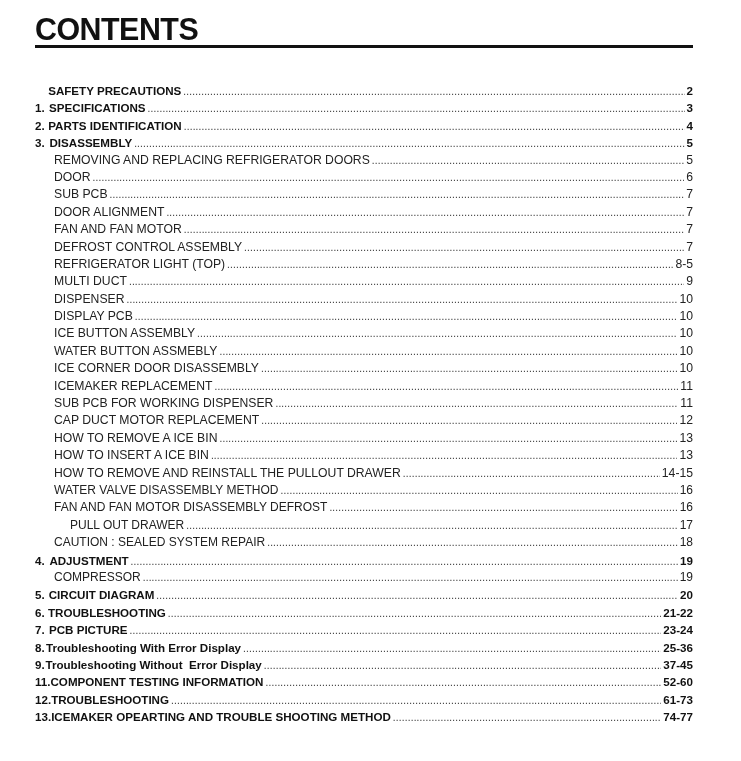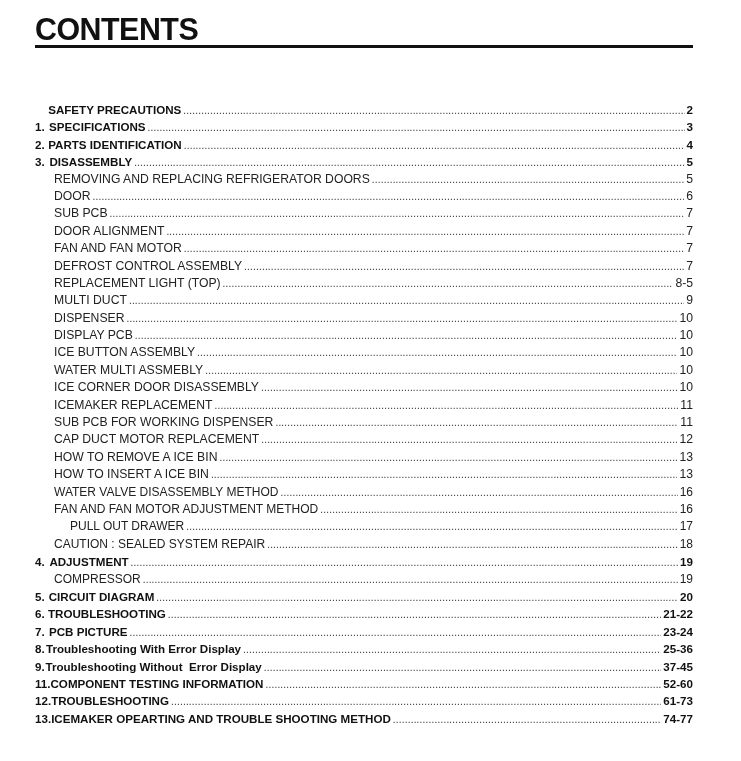--- a/index.html
+++ b/index.html
@@ -1,19 +1,19 @@
 <!DOCTYPE html>
 <html><head>
 <meta charset="utf-8">
 <style>
   html, body { margin:0; padding:0; background:#ffffff; }
   body { width:741px; height:761px; position:relative; overflow:hidden; font-family:"Liberation Sans", sans-serif; color:#111; }
   .title { position:absolute; left:35px; top:12px; font-size:31px; font-weight:bold; letter-spacing:-0.5px; transform:scaleX(0.98); transform-origin:left; }
   .rule { position:absolute; left:35px; top:45px; width:658px; height:3px; background:#111; }
-  .toc { position:absolute; left:35px; top:101px; width:658px; }
+  .toc { position:absolute; left:35px; top:82px; width:658px; }
   .row { display:flex; align-items:baseline; height:17.4px; font-size:12.2px; line-height:17.4px; white-space:nowrap; }
   .row.main { font-weight:bold; font-size:11.6px; }
   .row.sub { padding-left:19px; font-size:12.2px; color:#222; }
   .row.small { font-size:12px; }
   .num { display:inline-block; width:19px; }
   .lbl { flex:0 0 auto; }
   .dots { flex:1 1 auto; overflow:hidden; margin:0 2px; color:#333; font-weight:normal; font-size:10px; letter-spacing:0.2px; }
   .dots::before { content:"..................................................................................................................................................................................................................................................."; }
   .pg { flex:0 0 auto; text-align:right; }
 </style>
@@ -72,21 +72,21 @@
       <span class="lbl" style="white-space: pre;">FAN AND FAN MOTOR</span>
       <span class="dots"></span>
       <span class="pg">7</span>
     </div>
     <div class="row sub">
       <span class="lbl" style="white-space: pre;">DEFROST CONTROL ASSEMBLY</span>
       <span class="dots"></span>
       <span class="pg">7</span>
     </div>
     <div class="row sub">
-      <span class="lbl" style="white-space: pre;">REPLACEMENT LIGHT (TOP)</span>
+      <span class="lbl" style="white-space: pre;">REFRIGERATOR LIGHT (TOP)</span>
       <span class="dots"></span>
       <span class="pg">8-5</span>
     </div>
     <div class="row sub">
       <span class="lbl" style="white-space: pre;">MULTI DUCT</span>
       <span class="dots"></span>
       <span class="pg">9</span>
     </div>
     <div class="row sub">
       <span class="lbl" style="white-space: pre;">DISPENSER</span>
@@ -97,21 +97,21 @@
       <span class="lbl" style="white-space: pre;">DISPLAY PCB</span>
       <span class="dots"></span>
       <span class="pg">10</span>
     </div>
     <div class="row sub">
       <span class="lbl" style="white-space: pre;">ICE BUTTON ASSEMBLY</span>
       <span class="dots"></span>
       <span class="pg">10</span>
     </div>
     <div class="row sub">
-      <span class="lbl" style="white-space: pre;">WATER MULTI ASSMEBLY</span>
+      <span class="lbl" style="white-space: pre;">WATER BUTTON ASSMEBLY</span>
       <span class="dots"></span>
       <span class="pg">10</span>
     </div>
     <div class="row sub">
       <span class="lbl" style="white-space: pre;">ICE CORNER DOOR DISASSEMBLY</span>
       <span class="dots"></span>
       <span class="pg">10</span>
     </div>
     <div class="row sub">
       <span class="lbl" style="white-space: pre;">ICEMAKER REPLACEMENT</span>
@@ -131,27 +131,32 @@
     <div class="row sub">
       <span class="lbl" style="white-space: pre;">HOW TO REMOVE A ICE BIN</span>
       <span class="dots"></span>
       <span class="pg">13</span>
     </div>
     <div class="row sub">
       <span class="lbl" style="white-space: pre;">HOW TO INSERT A ICE BIN</span>
       <span class="dots"></span>
       <span class="pg">13</span>
     </div>
+    <div class="row sub">
+      <span class="lbl" style="white-space: pre;">HOW TO REMOVE AND REINSTALL THE PULLOUT DRAWER</span>
+      <span class="dots"></span>
+      <span class="pg">14-15</span>
+    </div>
     <div class="row sub small">
       <span class="lbl" style="white-space: pre;">WATER VALVE DISASSEMBLY METHOD</span>
       <span class="dots"></span>
       <span class="pg">16</span>
     </div>
     <div class="row sub small">
-      <span class="lbl" style="white-space: pre;">FAN AND FAN MOTOR ADJUSTMENT METHOD</span>
+      <span class="lbl" style="white-space: pre;">FAN AND FAN MOTOR DISASSEMBLY DEFROST</span>
       <span class="dots"></span>
       <span class="pg">16</span>
     </div>
     <div class="row sub small">
       <span class="lbl" style="white-space: pre; margin-left: 16px;">PULL OUT DRAWER</span>
       <span class="dots"></span>
       <span class="pg">17</span>
     </div>
     <div class="row sub small">
       <span class="lbl" style="white-space: pre;">CAUTION : SEALED SYSTEM REPAIR</span>

